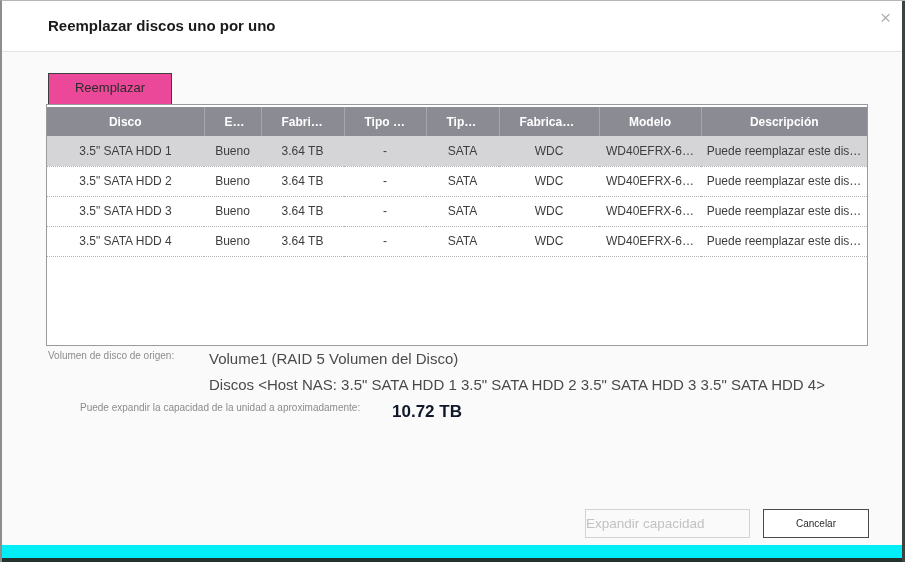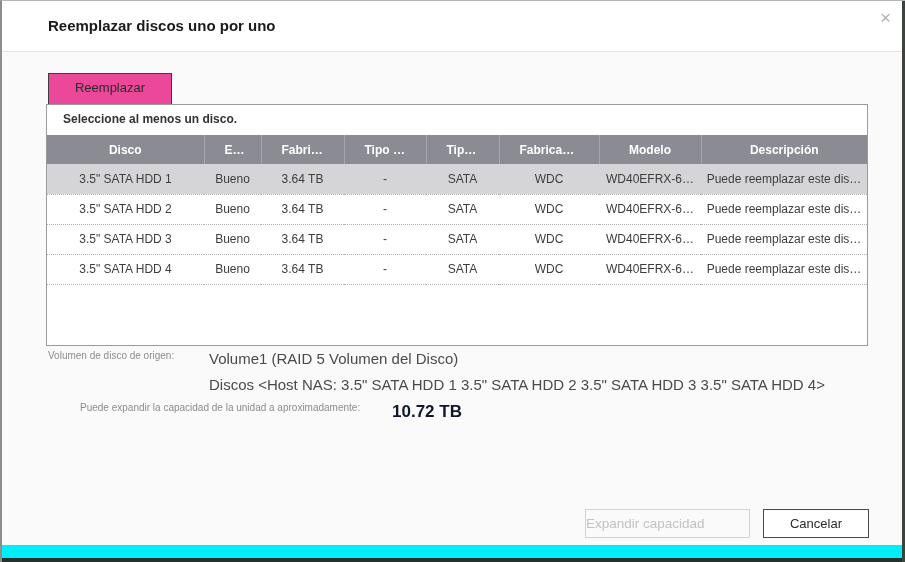--- a/index.html
+++ b/index.html
@@ -34,41 +34,40 @@
   tr.selected td { background:#d5d5d7; }
 
   .summary-label { position:absolute; font-size:10px; color:#8c8c8c; }
   .summary-value { position:absolute; font-size:15px; color:#4a4a4a; }
   .summary-red { position:absolute; font-size:17px; color:#0f172a; font-weight:bold; }
 
   .btn-expand { position:absolute; left:583px; top:508px; width:165px; height:29px;
                 background:#fafafa; border:1px solid #d2d2d2; color:#c2c2c2; font-size:13.5px;
                 text-align:left; line-height:27px; cursor:default; }
   .btn-cancel { position:absolute; left:761px; top:508px; width:106px; height:29px;
-                background:#ffffff; border:1px solid #4a4a4a; color:#2b2b2b; font-size:13px;
+                background:#ffffff; border:1px solid #4a4a4a; color:#2b2b2b; font-size:10px;
                 text-align:center; line-height:27px; cursor:pointer; }
 
   .cyan-strip { position:absolute; left:0; top:544px; width:100%; height:13px; background:#00eef7; }
   .bottom-dark { position:absolute; left:0; top:557px; width:100%; height:5px; background:#23312f; }
   .right-dark { position:absolute; right:0; top:0; width:3px; height:562px; background:#3c4440; }
 </style>
 </head>
 <body>
 
 <div class="dialog">
 
   <div class="titlebar">
     <div class="title">Reemplazar discos uno por uno</div>
     <div class="close-x">×</div>
   </div>
 
   <div class="btn-replace">Reemplazar</div>
 
   <div class="grid">
-    <div class="grid-notice">Seleccione al menos un disco.</div>
     <table class="disk-table">
       <colgroup>
         <col style="width:157px">
           <col style="width:57px">
           <col style="width:83px">
           <col style="width:82px">
         <col style="width:73px">
           <col style="width:100px">
           <col style="width:102px">
           <col style="width:166px">

